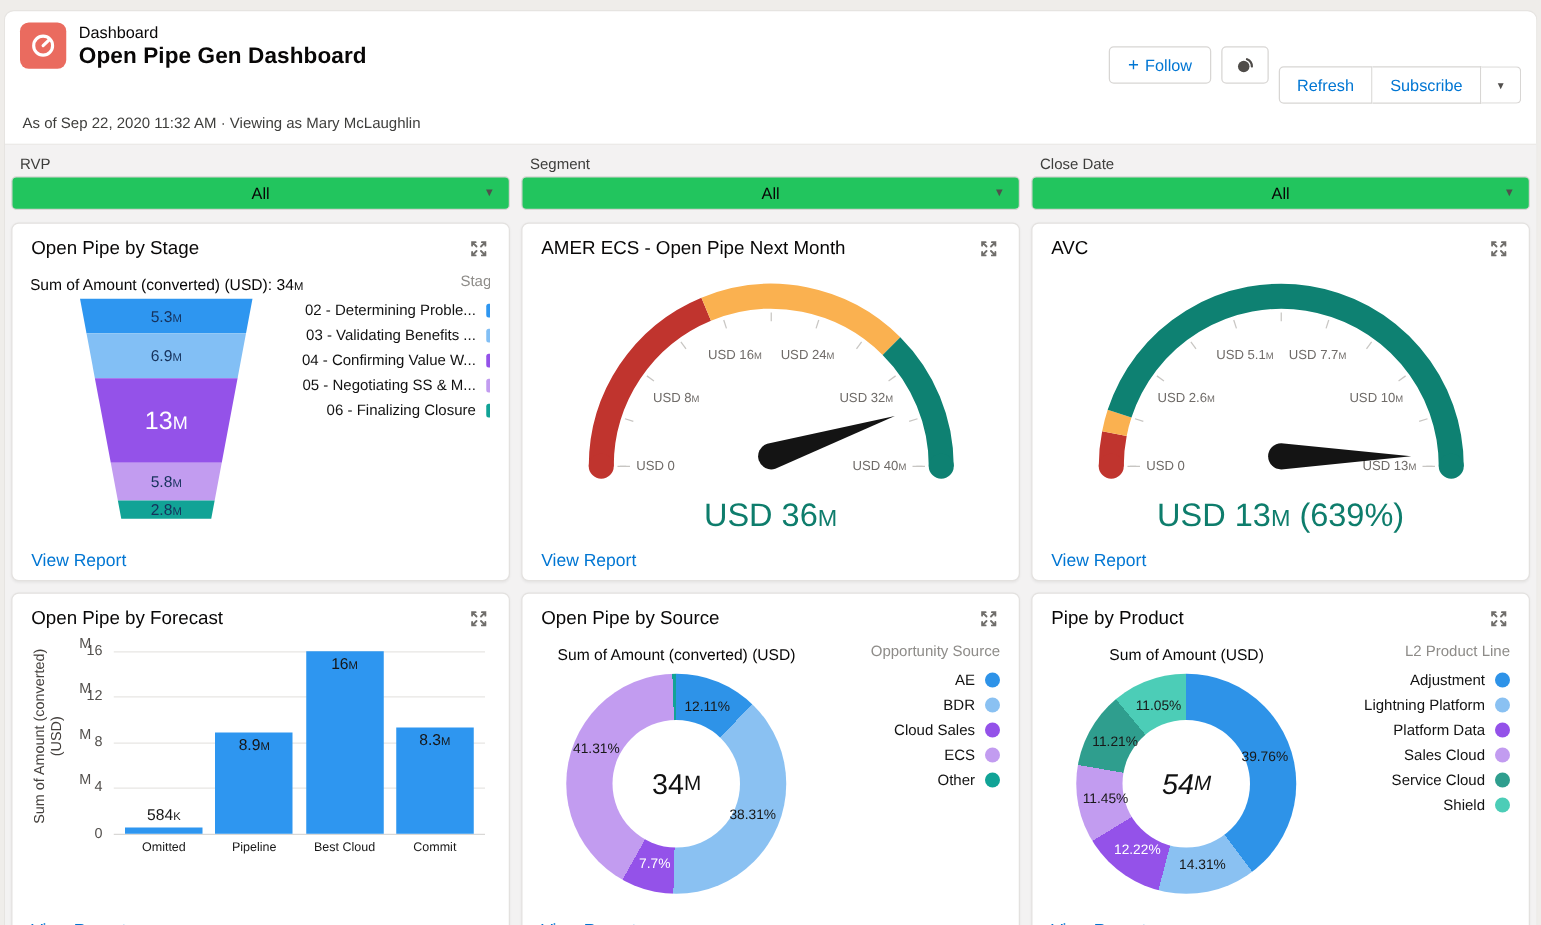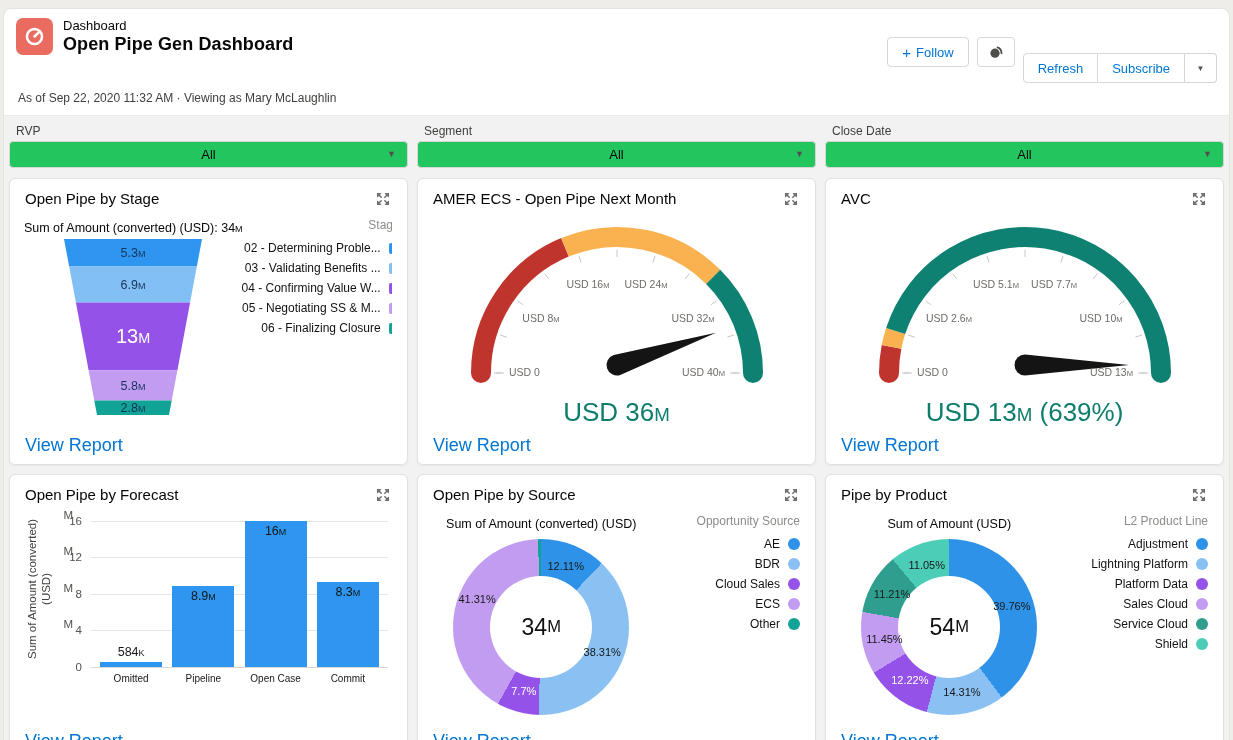--- a/index.html
+++ b/index.html
@@ -27,21 +27,21 @@
   .filters { display:grid; grid-template-columns:repeat(3,1fr); gap:9px; padding:0 2px; margin-bottom:10px; }
   .filter-label { font-size:12px; color:#3E3E3C; margin:0 0 3px 7px; }
   .filter-box { position:relative; height:27px; line-height:25px; background:#22c55e; border:1px solid #D8D6D4; border-radius:4px; text-align:center; font-size:13px; color:#080707; cursor:pointer; }
   .filter-caret { position:absolute; right:11px; top:0; font-size:9px; color:#514F4D; }
   .grid { display:grid; grid-template-columns:repeat(3,1fr); gap:9px; padding:0 2px; }
   .card { background:#fff; border:1px solid #E3E1DF; border-radius:6px; box-shadow:0 1px 2px rgba(0,0,0,.05); height:287px; display:flex; flex-direction:column; padding:11px 15px 8px; overflow:hidden; }
   .card-head { display:flex; justify-content:space-between; align-items:flex-start; }
   .card-title { font-size:15px; color:#080707; }
   .expand-btn { background:none; border:none; padding:2px; cursor:pointer; color:#706E6B; }
   .card-body { flex:1; position:relative; overflow:hidden; }
-  .view-report { font-size:18px; color:#0176D3; text-decoration:none; margin-top:auto; cursor:pointer; }
+  .view-report { font-size:14px; color:#0176D3; text-decoration:none; margin-top:auto; cursor:pointer; }
   .unit { font-size:72%; }
   
   .split { display:flex; height:100%; }
   .chart-col { width:59%; display:flex; flex-direction:column; align-items:center; }
   .subtitle { font-size:12.5px; color:#080707; margin:10px 0 2px; text-align:center; white-space:nowrap; }
   .legend { flex:1; display:flex; flex-direction:column; align-items:flex-end; padding-top:7px; }
   .legend-title { font-size:12px; color:#8E8C89; margin-bottom:9px; }
   .legend-item { display:flex; align-items:center; gap:8px; font-size:12px; color:#121212; margin-bottom:6px; white-space:nowrap; }
   .swatch { width:11px; height:11px; border-radius:2px; flex:0 0 auto; }
   .swatch.circle { width:12px; height:12px; border-radius:50%; }
@@ -337,21 +337,21 @@
                         <span class="bar-label" style="top: 3px;">8.3<span class="unit">M</span></span>
                       </div>
                     </div>
                   </div>
                 </div>
                 <div class="xrow">
                   <div class="xspacer"></div>
                   <div class="xlabels">
                     <span>Omitted</span>
                     <span>Pipeline</span>
-                    <span>Open Case</span>
+                    <span>Best Cloud</span>
                     <span>Commit</span>
                   </div>
                 </div>
               </div>
             </div>
           </div>
         <a class="view-report">View Report</a>
       </div>
 
       <div class="card">
@@ -416,21 +416,21 @@
                   <path d="M5.2 8.8 L1.7 12.3 M1.7 9.5 L1.7 12.3 L4.5 12.3"></path>
                   <path d="M8.8 8.8 L12.3 12.3 M12.3 9.5 L12.3 12.3 L9.5 12.3"></path>
                 </g>
               </svg></button>
         </div>
         <div class="card-body chart-host">
             <div class="split">
               <div class="chart-col">
                 <div class="subtitle">Sum of Amount (USD)</div>
                 <div class="donut" style="width: 176px; height: 176px; background: conic-gradient(rgb(46, 147, 232) 0%, rgb(46, 147, 232) 39.76%, rgb(138, 193, 242) 39.76%, rgb(138, 193, 242) 54.07%, rgb(148, 82, 233) 54.07%, rgb(148, 82, 233) 66.29%, rgb(194, 156, 240) 66.29%, rgb(194, 156, 240) 77.74%, rgb(47, 158, 142) 77.74%, rgb(47, 158, 142) 88.95%, rgb(76, 205, 183) 88.95%, rgb(76, 205, 183) 100%);">
-                  <div class="hole" style="inset: 37px;">54<span class="unit">M</span></div>
+                  <div class="hole" style="inset: 37px; font-style: italic;">54<span class="unit">M</span></div>
                   <span class="slice-label" style="color: rgb(24, 24, 24); left: 150.614px; top: 67.1322px;">39.76%</span>
                   <span class="slice-label" style="color: rgb(24, 24, 24); left: 100.713px; top: 152.764px;">14.31%</span>
                   <span class="slice-label" style="color: rgb(255, 255, 255); left: 48.6048px; top: 140.953px;">12.22%</span>
                   <span class="slice-label" style="color: rgb(24, 24, 24); left: 23.1574px; top: 100.306px;">11.45%</span>
                   <span class="slice-label" style="color: rgb(24, 24, 24); left: 30.8665px; top: 54.9581px;">11.21%</span>
                   <span class="slice-label" style="color: rgb(24, 24, 24); left: 65.5458px; top: 25.9371px;">11.05%</span>
                 </div>
               </div>
               <div class="legend">
                 <div class="legend-title">L2 Product Line</div>

